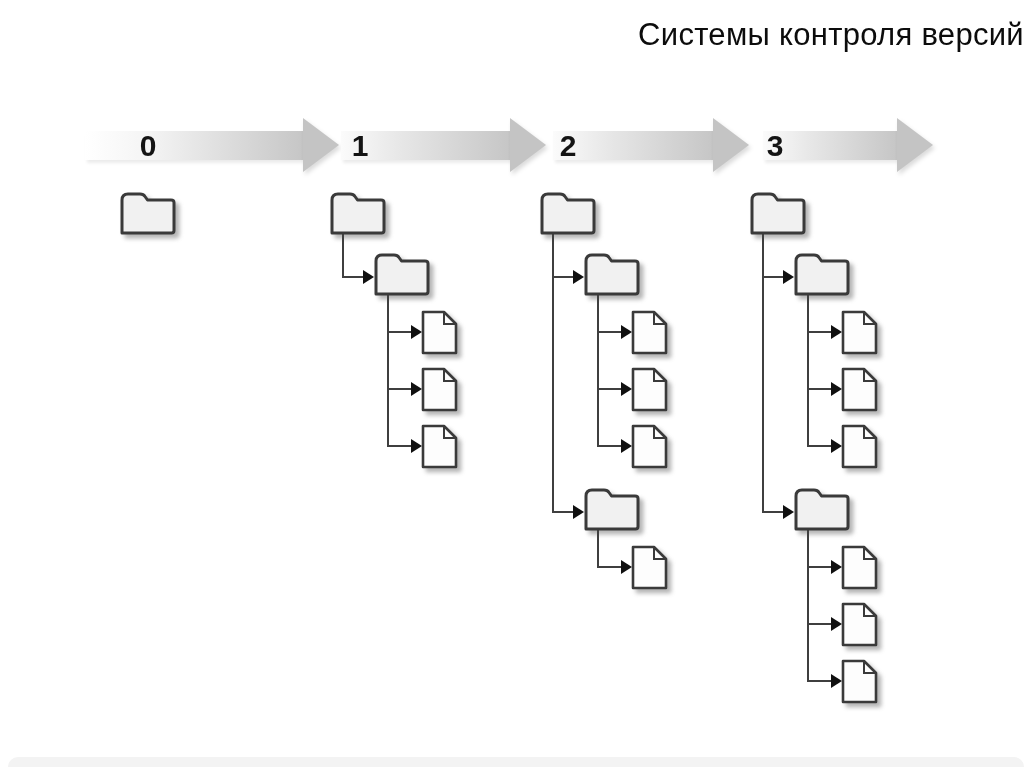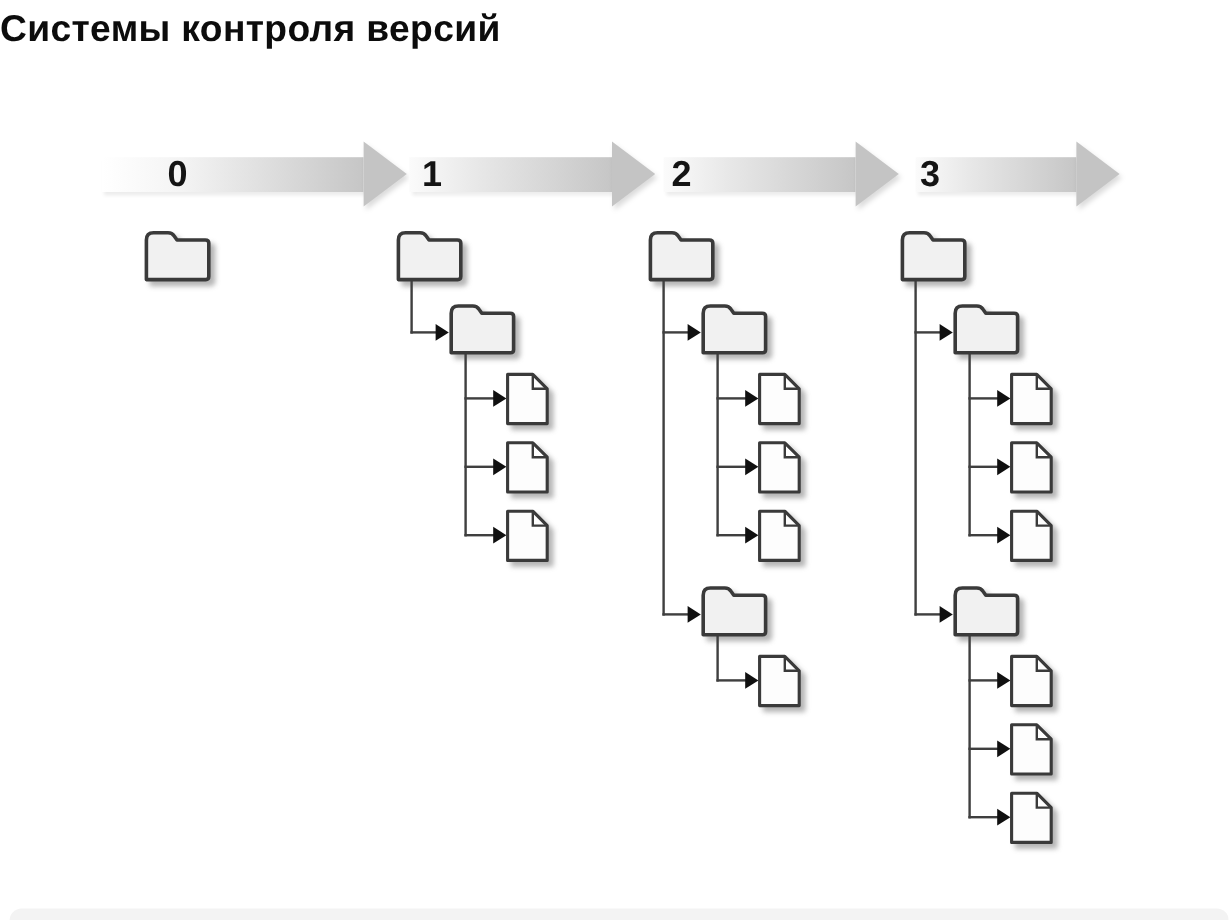--- a/index.html
+++ b/index.html
@@ -1,20 +1,20 @@
 <!DOCTYPE html>
 <html style="--title-color: #0c0c0c; --arrow-shaft-end: #c6c6c6; --arrow-head: #c4c4c4; --line: #3f3f3f; --outline: #3a3a3a; --folder-fill: #f1f1f1; --file-fill: #fdfdfd;"><head>
 <meta charset="utf-8">
 <title>Системы контроля версий</title>
 <style>
   html,body{margin:0;padding:0;background:#fff;}
   .canvas{position:relative;width:1024px;height:767px;background:#ffffff;overflow:hidden;
           font-family:"Liberation Sans",sans-serif;}
-  .title{position:absolute;top:6px;left:0;width:100%;text-align:left;margin:0;
-         font-size:31px;font-weight:bold;color:var(--title-color,#0c0c0c);letter-spacing:.3px;}
+  .title{position:absolute;top:17px;left:0;width:100%;text-align:right;margin:0;
+         font-size:31px;font-weight:normal;color:var(--title-color,#0c0c0c);letter-spacing:.3px;}
   .timeline,.diagram{position:absolute;inset:0;}
   .column{position:absolute;inset:0;}
   .shaft{position:absolute;background:linear-gradient(90deg,#fbfbfb 0%,#e7e7e7 35%,var(--arrow-shaft-end,#c6c6c6) 100%);
          box-shadow:2px 3px 3px rgba(0,0,0,0.08);}
   .shaft.first{background:linear-gradient(90deg,#ffffff 0%,#f4f4f4 30%,var(--arrow-shaft-end,#c6c6c6) 100%);}
   .head{position:absolute;width:0;height:0;border-top:27px solid transparent;border-bottom:27px solid transparent;
         border-left:36px solid var(--arrow-head,#c4c4c4);filter:drop-shadow(2px 3px 2px rgba(0,0,0,0.14));}
   .numlabel{position:absolute;transform:translateX(-50%);font-size:30px;font-weight:bold;
             color:#141414;line-height:29px;}
   .line{position:absolute;background:var(--line,#3f3f3f);}

